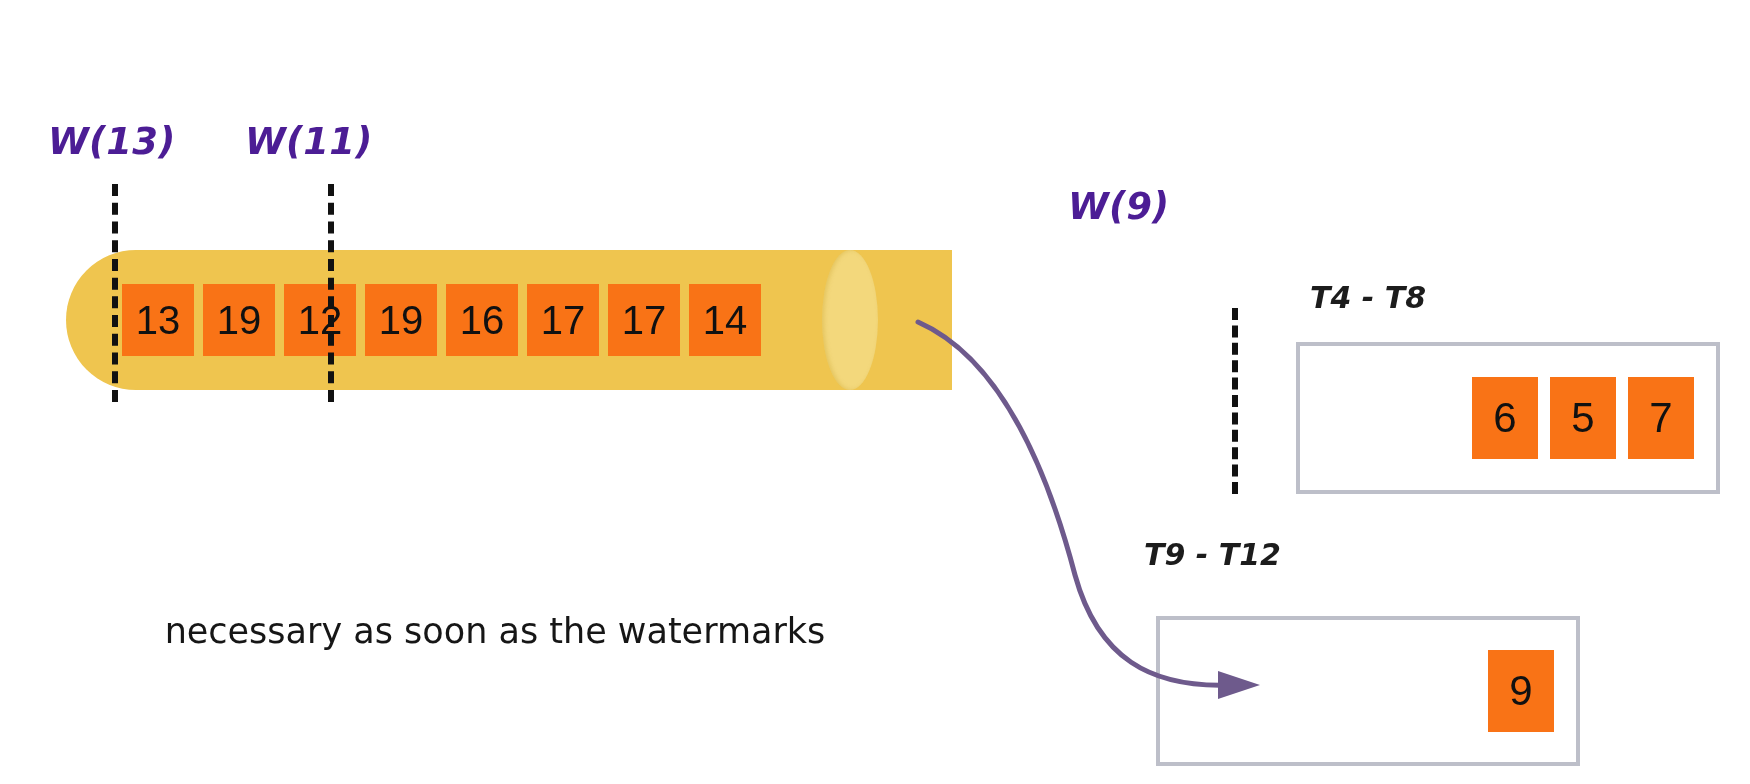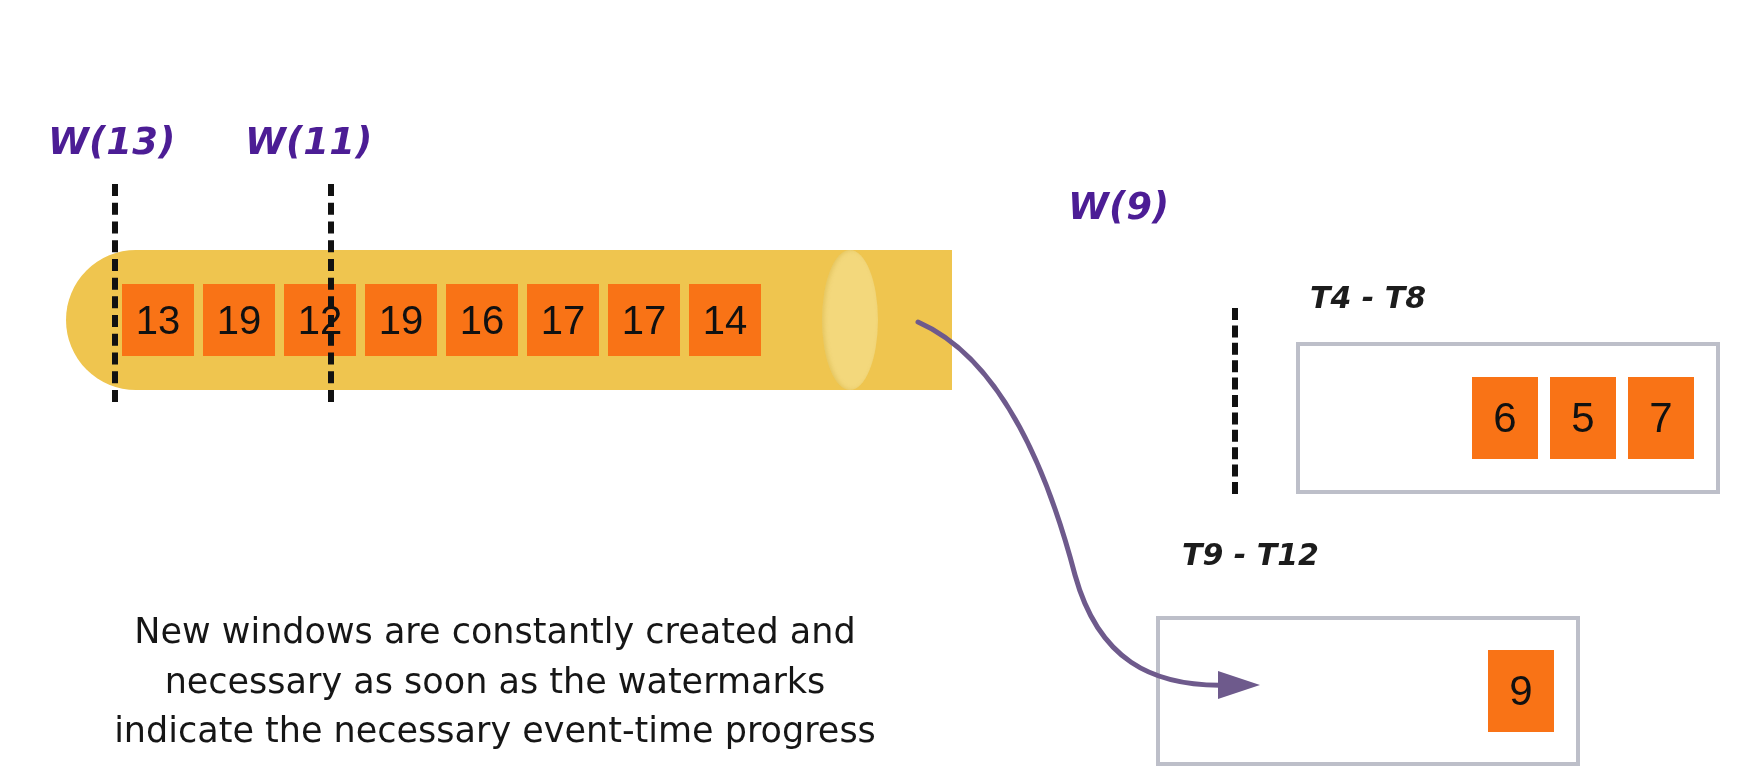--- a/index.html
+++ b/index.html
@@ -145,30 +145,28 @@
   <div class="wm-line" style="left:1232px; top:308px; height:186px;"></div>
 
   <div class="win-label" style="left:1310px; top:262px;margin-top:18px;">T4 - T8</div>
 
   <div class="win-box" style="left:1296px; top:342px; width:424px; height:152px;">
     <div class="cell">6</div>
     <div class="cell">5</div>
     <div class="cell">7</div>
   </div>
 
-  <div class="win-label" style="left:1182px; top:537px;">T9 - T12</div>
+  <div class="win-label" style="left:1144px; top:537px;">T9 - T12</div>
 
   <div class="win-box" style="left:1156px; top:616px; width:424px; height:150px;">
     <div class="cell">9</div>
   </div>
 
   <svg class="arrow-svg" style="left:900px; top:300px;" width="420" height="420" viewBox="0 0 420 420">
     <path d="M 18 22 C 105 60, 150 180, 175 275 C 198 358, 250 388, 330 385" fill="none" stroke="#6E5A8C" stroke-width="5" stroke-linecap="round"></path>
     <path d="M 318 371 L 360 385 L 318 399 Z" fill="#6E5A8C"></path>
   </svg>
 
   <div class="caption" style="left:90px; top:607px; width:810px;">
-    <div>New windows are constantly created and</div>
     <div>necessary as soon as the watermarks</div>
-    <div>indicate the necessary event-time progress</div>
   </div>
 
 </div>
 
 </body></html>

